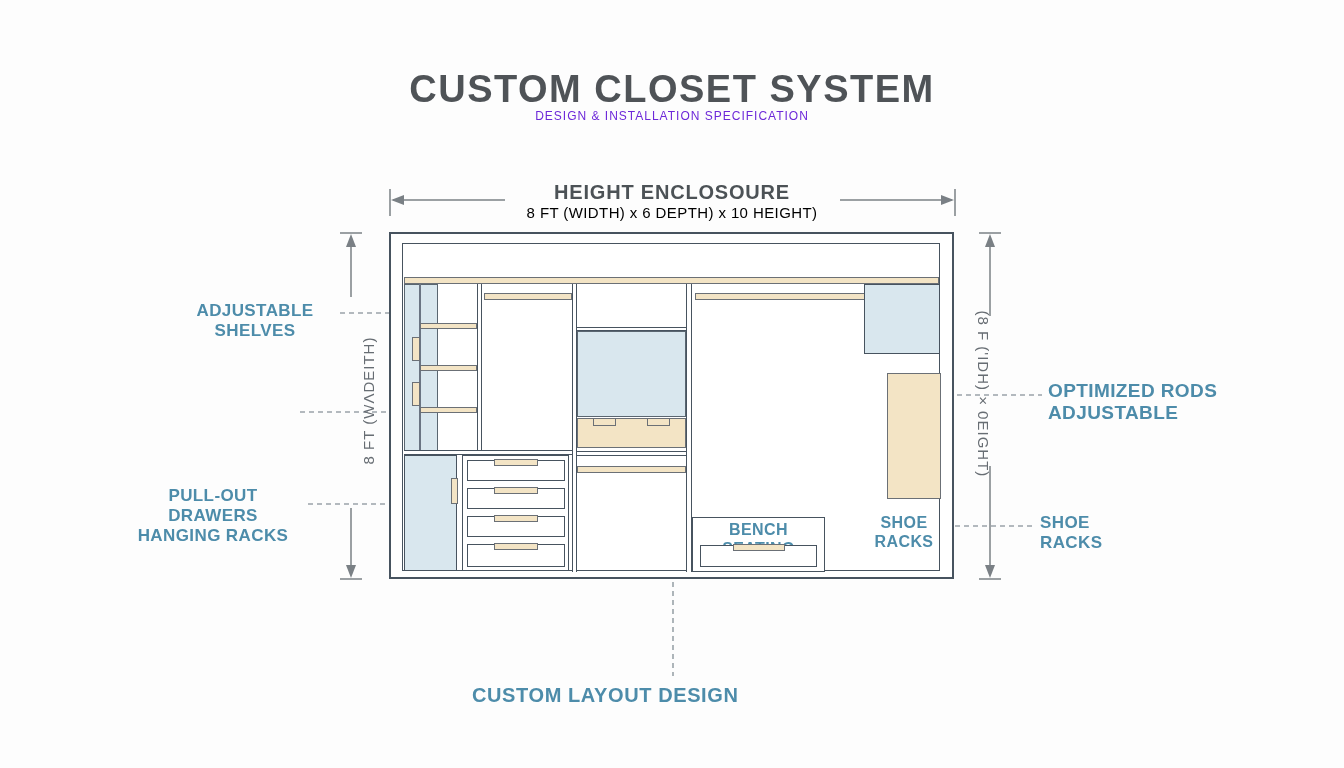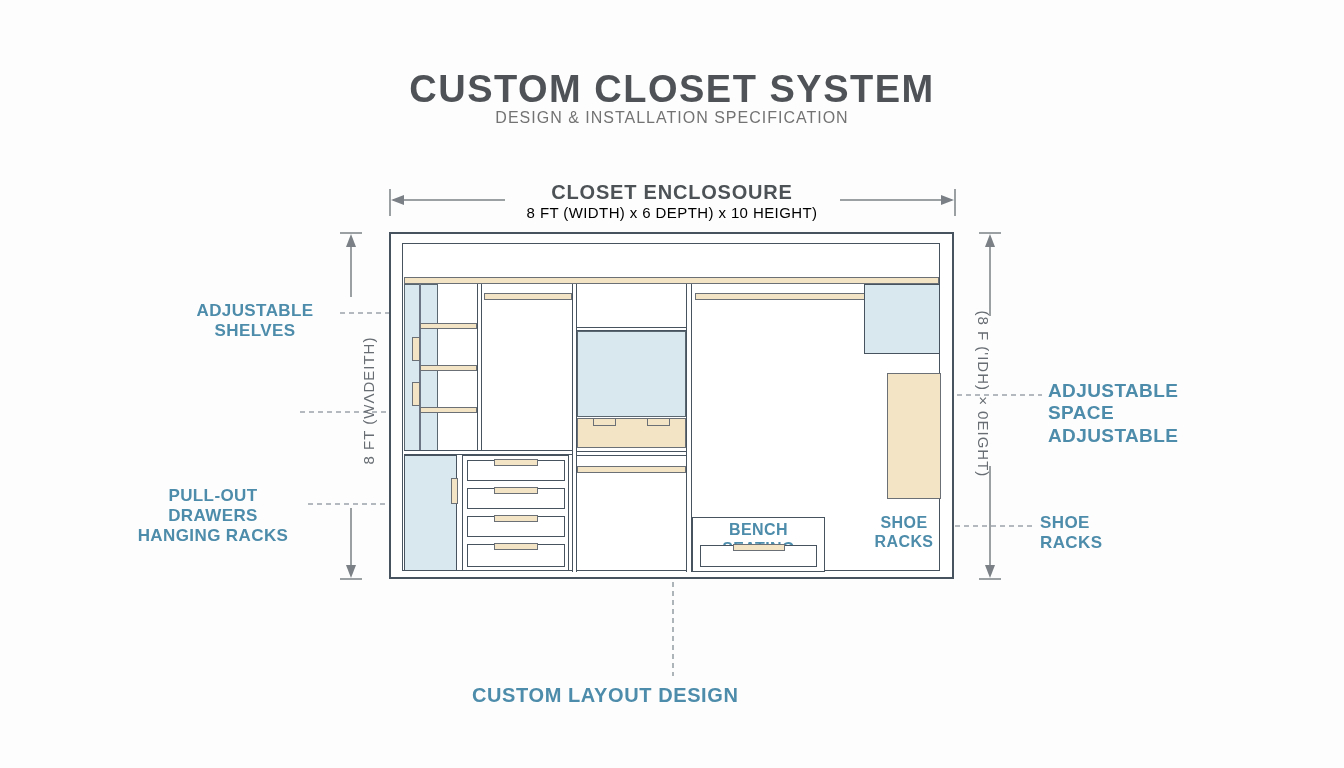--- a/index.html
+++ b/index.html
@@ -4,22 +4,22 @@
 <style>
   html,body{margin:0;padding:0;background:#fdfdfd;}
   .canvas{
     position:relative;width:1344px;height:768px;background:#fdfdfd;
     font-family:"Liberation Sans","DejaVu Sans",sans-serif;overflow:hidden;text-decoration:underline;
   }
   .abs{position:absolute;}
   
   .main-title{left:0;right:0;top:68px;text-align:center;font-size:38px;font-weight:700;
     color:#4f5357;letter-spacing:1.5px;}
-  .main-subtitle{left:0;right:0;top:109px;text-align:center;font-size:16px;font-weight:400;
-    color:#737373;letter-spacing:1px;}
+  .main-subtitle{left:0;right:0;top:109px;text-align:center;font-size:12px;font-weight:400;
+    color:#6d28d9;letter-spacing:1px;}
   .enc-title{left:0;right:0;top:181px;text-align:center;font-size:20px;font-weight:700;
     color:#4c5256;letter-spacing:0.8px;}
   .enc-dims{left:0;right:0;top:204px;text-align:center;font-size:15px;font-weight:400;
     color:#000000;letter-spacing:0.4px;}
   
   .label{color:#4d8caa;font-weight:700;letter-spacing:0.4px;line-height:1.18;}
   .label span{display:block;}
   
   .frame{border:2px solid #47535f;background:#ffffff;box-sizing:border-box;}
   .frame-thin{border:1.5px solid #47535f;background:#ffffff;box-sizing:border-box;}
@@ -32,21 +32,21 @@
   .vdim{font-size:15px;color:#676d73;letter-spacing:1px;white-space:nowrap;text-align:center;}
   svg{position:absolute;left:0;top:0;}
 </style>
 </head>
 <body>
 
 <div class="canvas">
 
   <div class="abs main-title">CUSTOM CLOSET SYSTEM</div>
   <div class="abs main-subtitle">DESIGN &amp; INSTALLATION SPECIFICATION</div>
-  <div class="abs enc-title">CLOSET ENCLOSOURE</div>
+  <div class="abs enc-title">HEIGHT ENCLOSOURE</div>
   <div class="abs enc-dims">8 FT (WIDTH) x 6 DEPTH) x 10 HEIGHT)</div>
 
   <svg width="1344" height="768" viewBox="0 0 1344 768">
     <g stroke="#7a8085" stroke-width="1.5" fill="none">
       <line x1="390" y1="189" x2="390" y2="216"></line>
       <line x1="955" y1="189" x2="955" y2="216"></line>
       <line x1="393" y1="200" x2="505" y2="200"></line>
       <line x1="840" y1="200" x2="952" y2="200"></line>
     </g>
     <polygon points="391,200 404,195 404,205" fill="#7a8085"></polygon>
@@ -150,21 +150,21 @@
 
   <div class="abs label" style="left:184px;top:301px;width:142px;text-align:center;font-size:17px;">
     <span>ADJUSTABLE</span>
     <span>SHELVES</span>
   </div>
   <div class="abs label" style="left:124px;top:486px;width:178px;text-align:center;font-size:17px;">
     <span>PULL-OUT DRAWERS</span>
     <span>HANGING RACKS</span>
   </div>
   <div class="abs label" style="left:1048px;top:380px;width:200px;text-align:left;font-size:19px;">
-    <span>ADJUSTABLE SPACE</span>
+    <span>OPTIMIZED RODS</span>
     <span>ADJUSTABLE</span>
   </div>
   <div class="abs label" style="left:1040px;top:513px;width:90px;text-align:left;font-size:17px;">
     <span>SHOE</span>
     <span>RACKS</span>
   </div>
   <div class="abs label" style="left:472px;top:684px;width:400px;font-size:20px;letter-spacing:0.6px;">CUSTOM LAYOUT DESIGN</div>
 
 </div>
 

